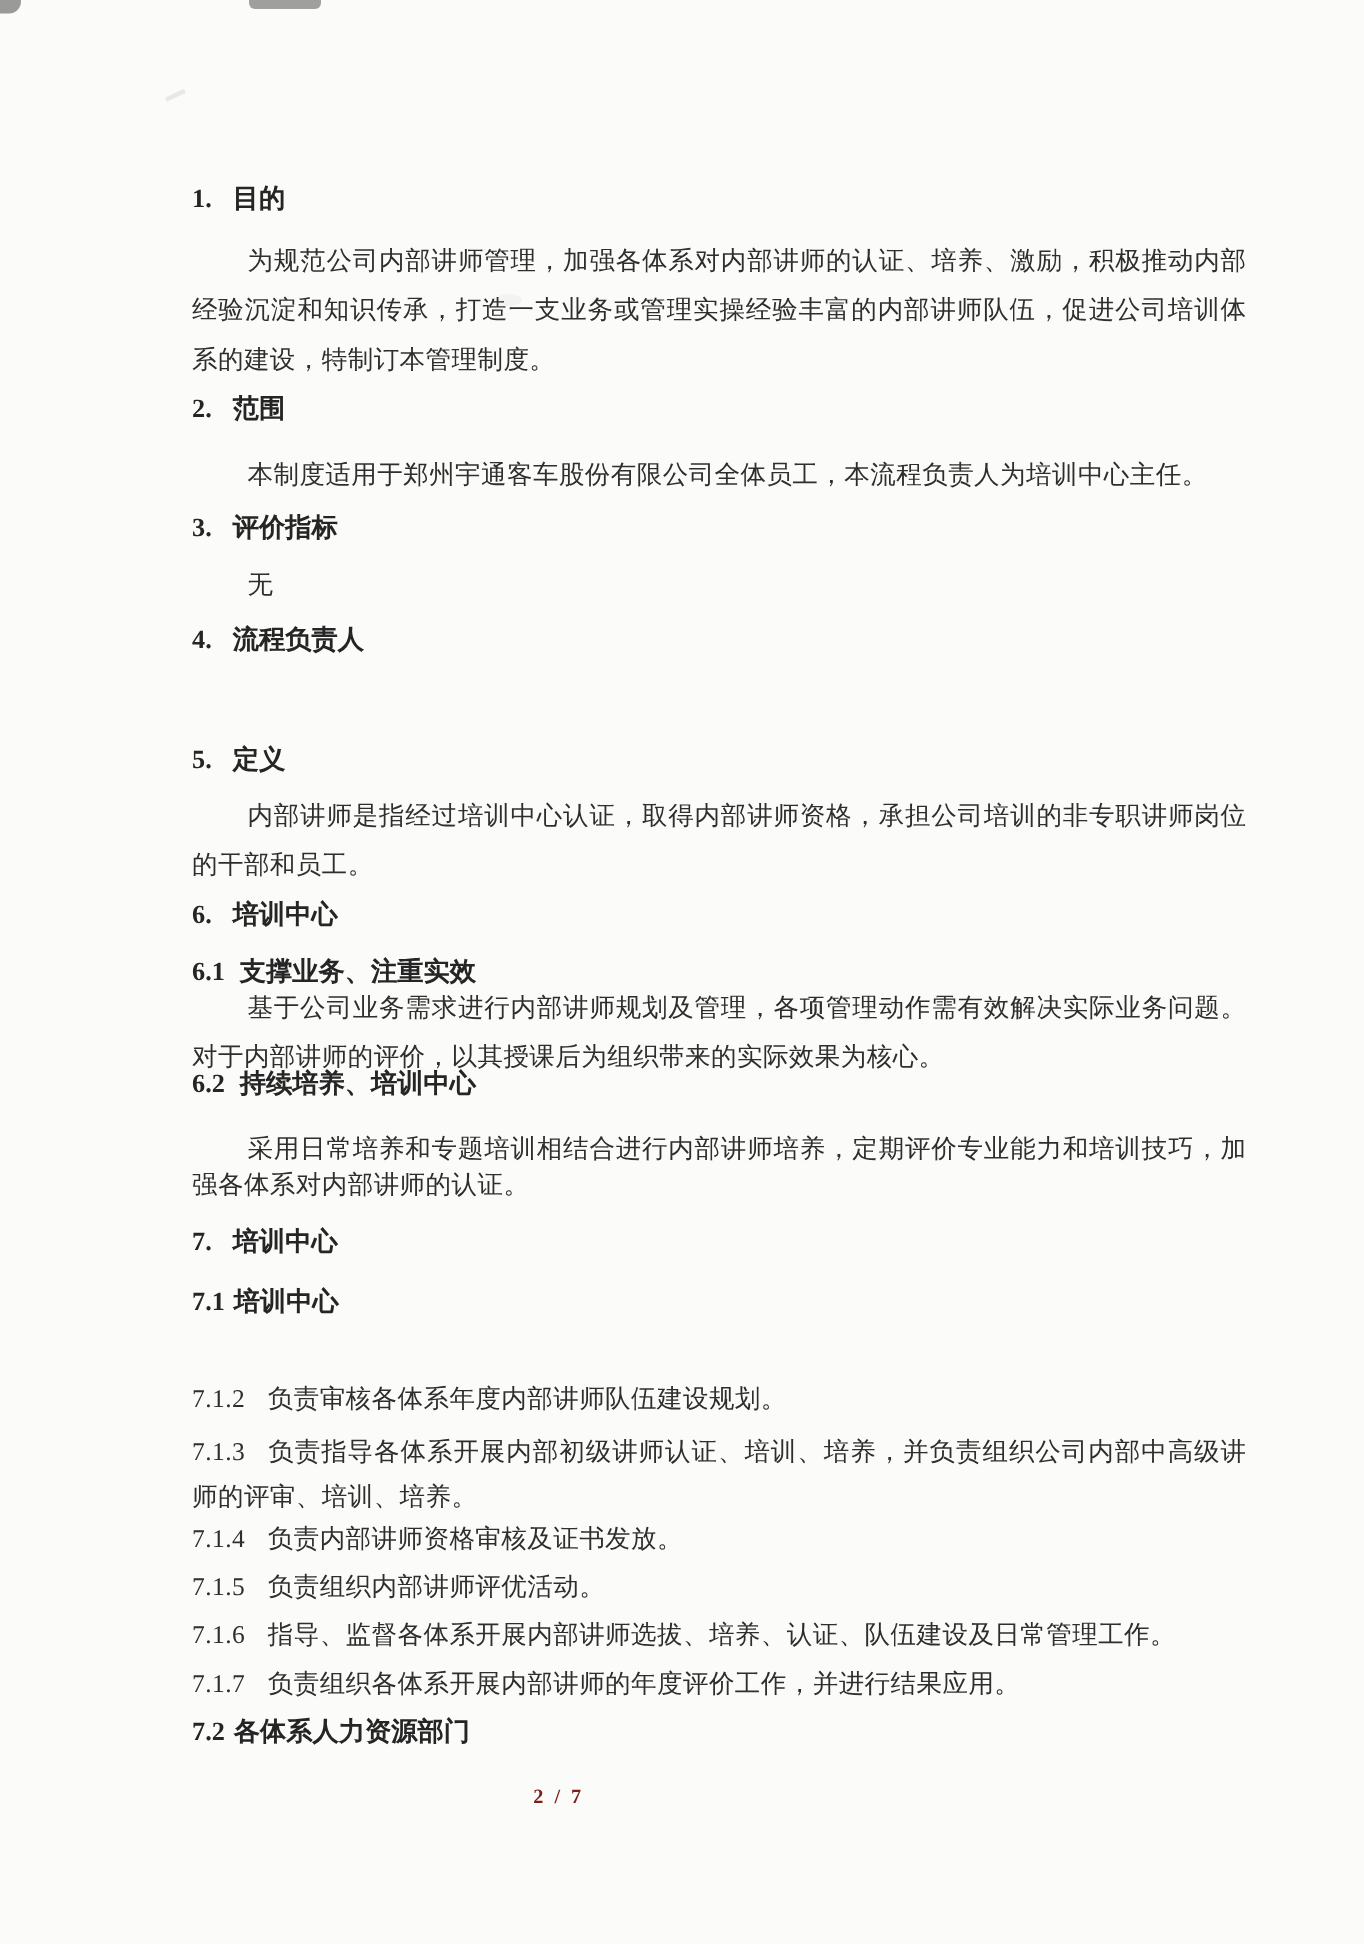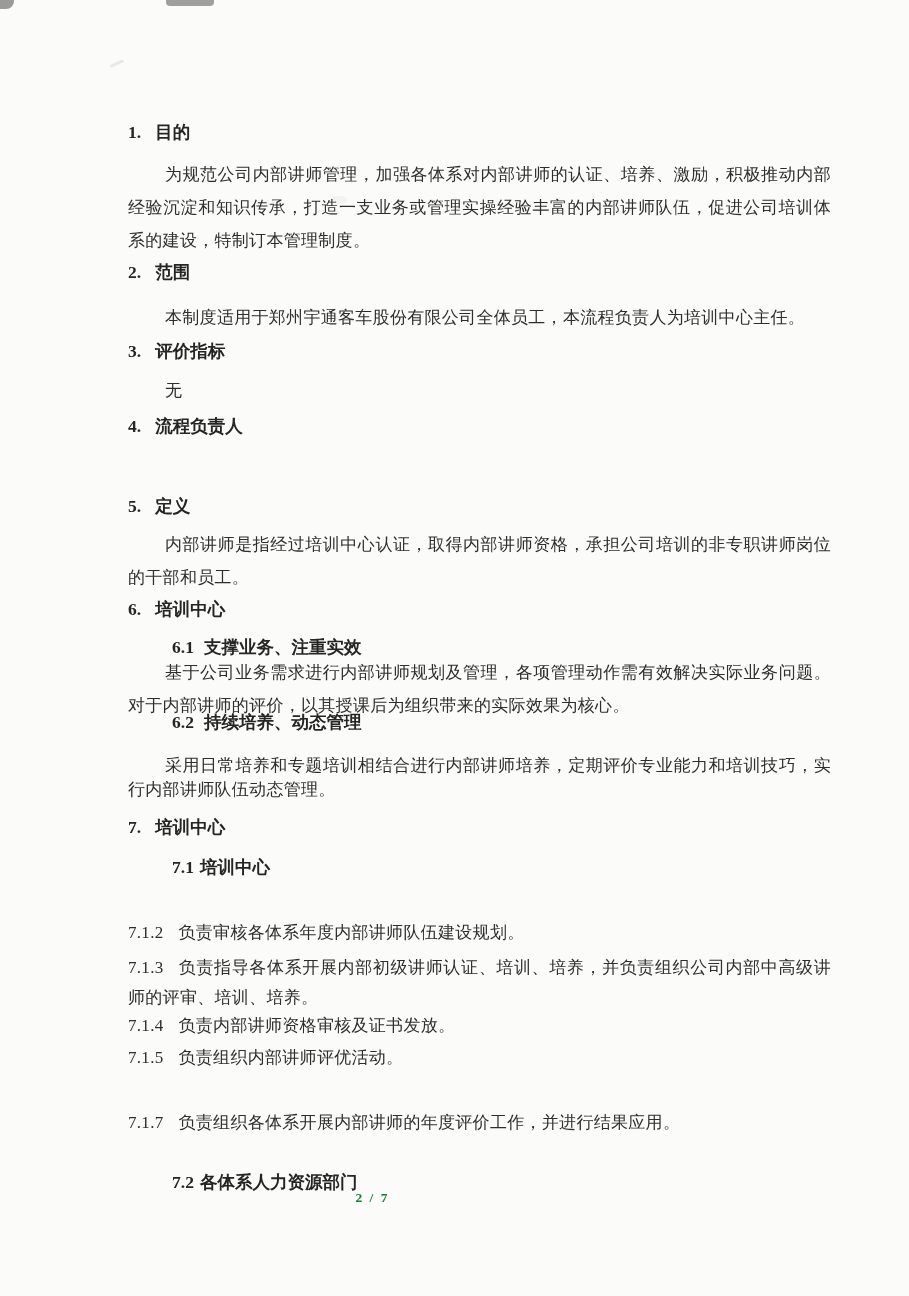--- a/index.html
+++ b/index.html
@@ -15,21 +15,21 @@
   .block { position:absolute; left:128px; width:703px; }
   .h-main, .h-sub {
     font-weight:bold;
     font-size:17.5px;
     line-height:24px;
     color:#252525;
     display:flex;
     white-space:nowrap;
   }
   .h-main .num { margin-right:14px; }
-  .h-sub .num  { margin-right:10px;margin-left:44px; }
+  .h-sub .num  { margin-right:10px; }
   .para {
     font-size:17px;
     line-height:33px;
     text-align:justify;
     letter-spacing:0.3px;
     font-family:Liberation Mono, monospace;
   }
   .para-tight {
     font-size:17px;
     line-height:24px;
@@ -45,21 +45,21 @@
   }
   .item .inum { padding-right:15px; }
   .footer {
     position:absolute;
     left:0;
     width:745px;
     text-align:center;
     font-size:13.5px;
     font-weight:bold;
     letter-spacing:2px;
-    color:#15803d;
+    color:#7f1d1d;
   }
   
   .artifact { position:absolute; pointer-events:none; }
   .a1 { top:0; left:0; width:14px; height:9px; background:#3a3a3a; opacity:.5; border-radius:0 0 8px 0; }
   .a2 { top:0; left:166px; width:48px; height:6px; background:#2f2f2f; opacity:.45; border-radius:0 0 4px 4px; }
   .a3 { top:62px; left:110px; width:14px; height:3px; background:#777; opacity:.14; transform:rotate(-25deg); }
   .a4 { top:196px; left:330px; width:18px; height:8px; background:#888; opacity:.07; border-radius:50%; }
 </style>
 </head>
 <body>
@@ -106,23 +106,23 @@
   </div>
 
   <div class="block h-sub" style="top:635px">
     <span class="num">6.1</span>
     <span>支撑业务、注重实效</span>
   </div>
   <p class="block para indent" style="top:657px">基于公司业务需求进行内部讲师规划及管理，各项管理动作需有效解决实际业务问题。对于内部讲师的评价，以其授课后为组织带来的实际效果为核心。</p>
 
   <div class="block h-sub" style="top:710px">
     <span class="num">6.2</span>
-    <span>持续培养、动态管理</span>
+    <span>持续培养、培训中心</span>
   </div>
-  <p class="block para-tight indent" style="top:754px">采用日常培养和专题培训相结合进行内部讲师培养，定期评价专业能力和培训技巧，实行内部讲师队伍动态管理。</p>
+  <p class="block para-tight indent" style="top:754px">采用日常培养和专题培训相结合进行内部讲师培养，定期评价专业能力和培训技巧，加强各体系对内部讲师的认证。</p>
 
   <div class="block h-main" style="top:815px">
     <span class="num">7.</span>
     <span>培训中心</span>
   </div>
 
   <div class="block h-sub" style="top:855px">
     <span class="num" style="margin-right:6px">7.1</span>
     <span>培训中心</span>
   </div>
@@ -132,24 +132,27 @@
   </p>
   <p class="block item" style="top:953px">
     <span class="inum">7.1.3</span><span>负责指导各体系开展内部初级讲师认证、培训、培养，并负责组织公司内部中高级讲师的评审、培训、培养。</span>
   </p>
   <p class="block item" style="top:1011px">
     <span class="inum">7.1.4</span><span>负责内部讲师资格审核及证书发放。</span>
   </p>
   <p class="block item" style="top:1043px">
     <span class="inum">7.1.5</span><span>负责组织内部讲师评优活动。</span>
   </p>
+  <p class="block item" style="top:1075px">
+    <span class="inum">7.1.6</span><span>指导、监督各体系开展内部讲师选拔、培养、认证、队伍建设及日常管理工作。</span>
+  </p>
   <p class="block item" style="top:1108px">
     <span class="inum">7.1.7</span><span>负责组织各体系开展内部讲师的年度评价工作，并进行结果应用。</span>
   </p>
 
-  <div class="block h-sub" style="top:1170px">
+  <div class="block h-sub" style="top:1142px">
     <span class="num" style="margin-right:6px">7.2</span>
     <span>各体系人力资源部门</span>
   </div>
 
   <div class="footer" style="top:1190px">2 / 7</div>
 
 </div>
 
 </body></html>

